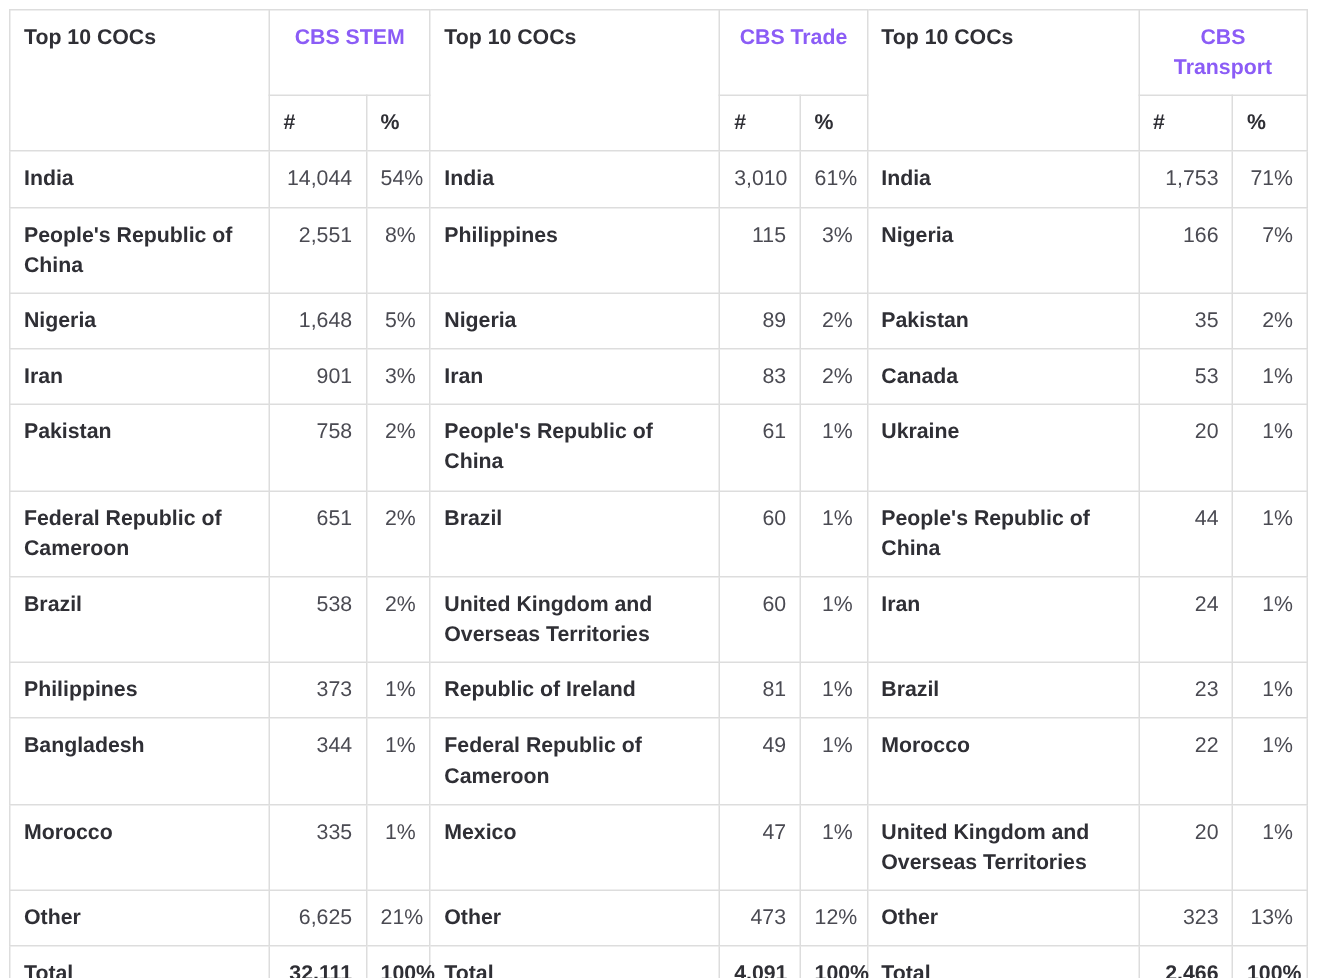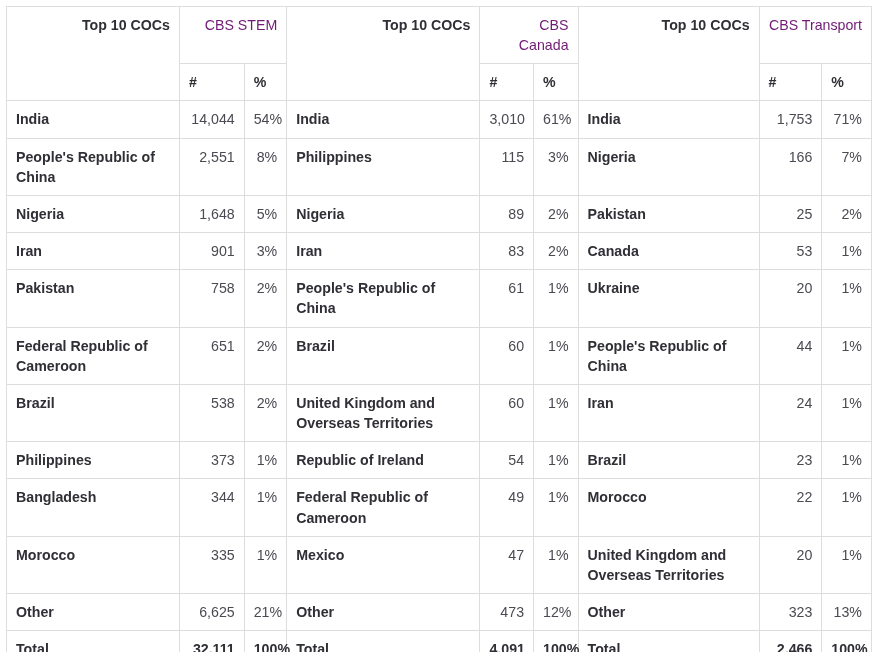--- a/index.html
+++ b/index.html
@@ -31,30 +31,30 @@
     border: 1px solid #dddddd;
     padding: 8px 9px;
     vertical-align: top;
     font-size: 14.2px;
     line-height: 1.42;
     box-sizing: border-box;
   }
 
   
   th.hd-coc {
-    text-align: right;
+    text-align: left;
     font-weight: bold;
     color: #2f2f35;
     vertical-align: bottom;
     padding-bottom: 9px;
   }
   th.hd-grp {
-    text-align: right;
-    font-weight: normal;
-    color: #701a75;
+    text-align: center;
+    font-weight: bold;
+    color: #8b5cf6;
     vertical-align: bottom;
     padding-bottom: 9px;
   }
   th.hd-sub {
     text-align: left;
     font-weight: bold;
     color: #2f2f35;
     vertical-align: middle;
     padding-top: 7px;
     padding-bottom: 7px;
@@ -102,21 +102,21 @@
         <col class="c-p2">
       <col class="c-coc3">
         <col class="c-n3">
         <col class="c-p3">
     </colgroup>
     <thead>
       <tr>
         <th class="hd-coc" rowspan="2">Top 10 COCs</th>
         <th class="hd-grp" colspan="2">CBS STEM</th>
         <th class="hd-coc" rowspan="2">Top 10 COCs</th>
-        <th class="hd-grp" colspan="2">CBS Canada</th>
+        <th class="hd-grp" colspan="2">CBS Trade</th>
         <th class="hd-coc" rowspan="2">Top 10 COCs</th>
         <th class="hd-grp" colspan="2">CBS Transport</th>
       </tr>
       <tr>
         <th class="hd-sub">#</th>
         <th class="hd-sub">%</th>
         <th class="hd-sub">#</th>
         <th class="hd-sub">%</th>
         <th class="hd-sub">#</th>
         <th class="hd-sub">%</th>
@@ -146,21 +146,21 @@
           <td class="num">7%</td>
         </tr>
         <tr>
           <td class="coc-name">Nigeria</td>
           <td class="num">1,648</td>
           <td class="num">5%</td>
           <td class="coc-name">Nigeria</td>
           <td class="num">89</td>
           <td class="num">2%</td>
           <td class="coc-name">Pakistan</td>
-          <td class="num">25</td>
+          <td class="num">35</td>
           <td class="num">2%</td>
         </tr>
         <tr>
           <td class="coc-name">Iran</td>
           <td class="num">901</td>
           <td class="num">3%</td>
           <td class="coc-name">Iran</td>
           <td class="num">83</td>
           <td class="num">2%</td>
           <td class="coc-name">Canada</td>
@@ -198,21 +198,21 @@
           <td class="num">1%</td>
           <td class="coc-name">Iran</td>
           <td class="num">24</td>
           <td class="num">1%</td>
         </tr>
         <tr>
           <td class="coc-name">Philippines</td>
           <td class="num">373</td>
           <td class="num">1%</td>
           <td class="coc-name">Republic of Ireland</td>
-          <td class="num">54</td>
+          <td class="num">81</td>
           <td class="num">1%</td>
           <td class="coc-name">Brazil</td>
           <td class="num">23</td>
           <td class="num">1%</td>
         </tr>
         <tr>
           <td class="coc-name">Bangladesh</td>
           <td class="num">344</td>
           <td class="num">1%</td>
           <td class="coc-name">Federal Republic of Cameroon</td>

